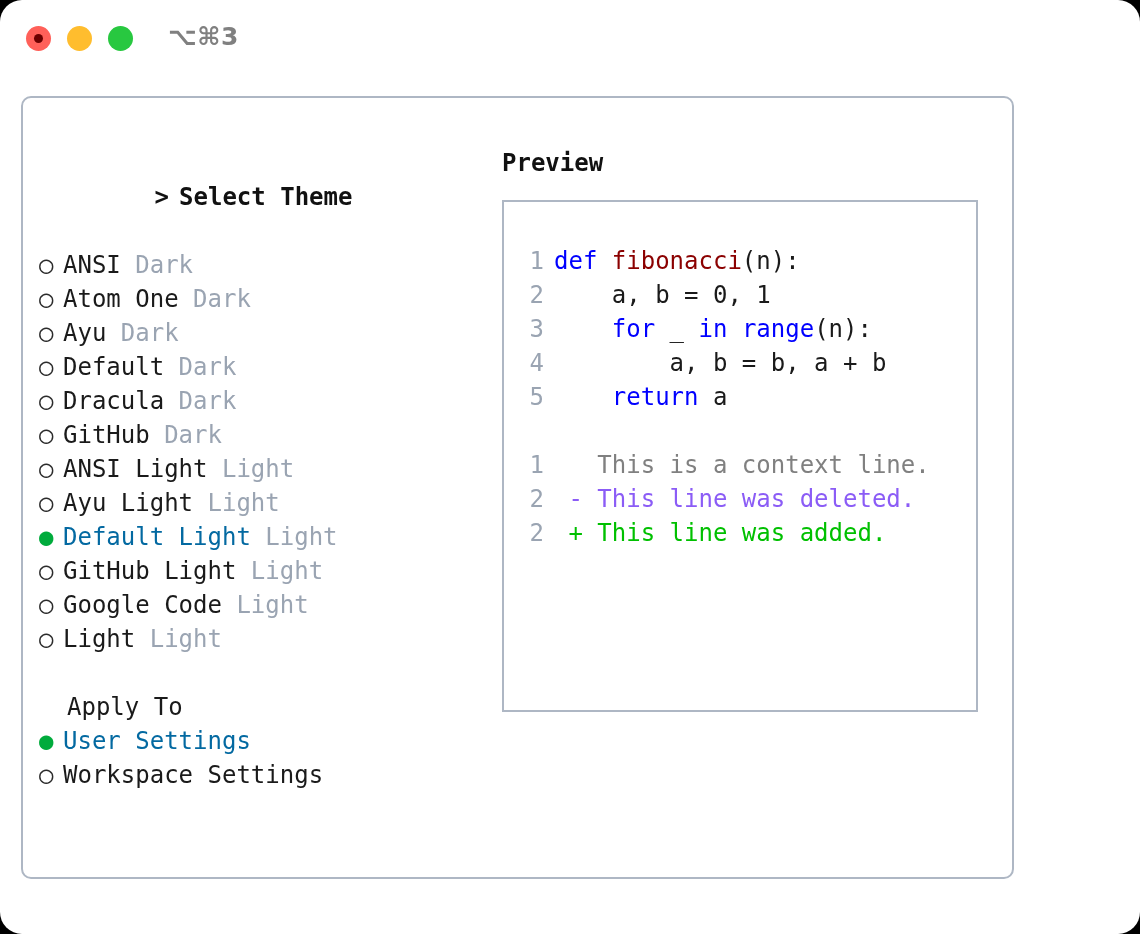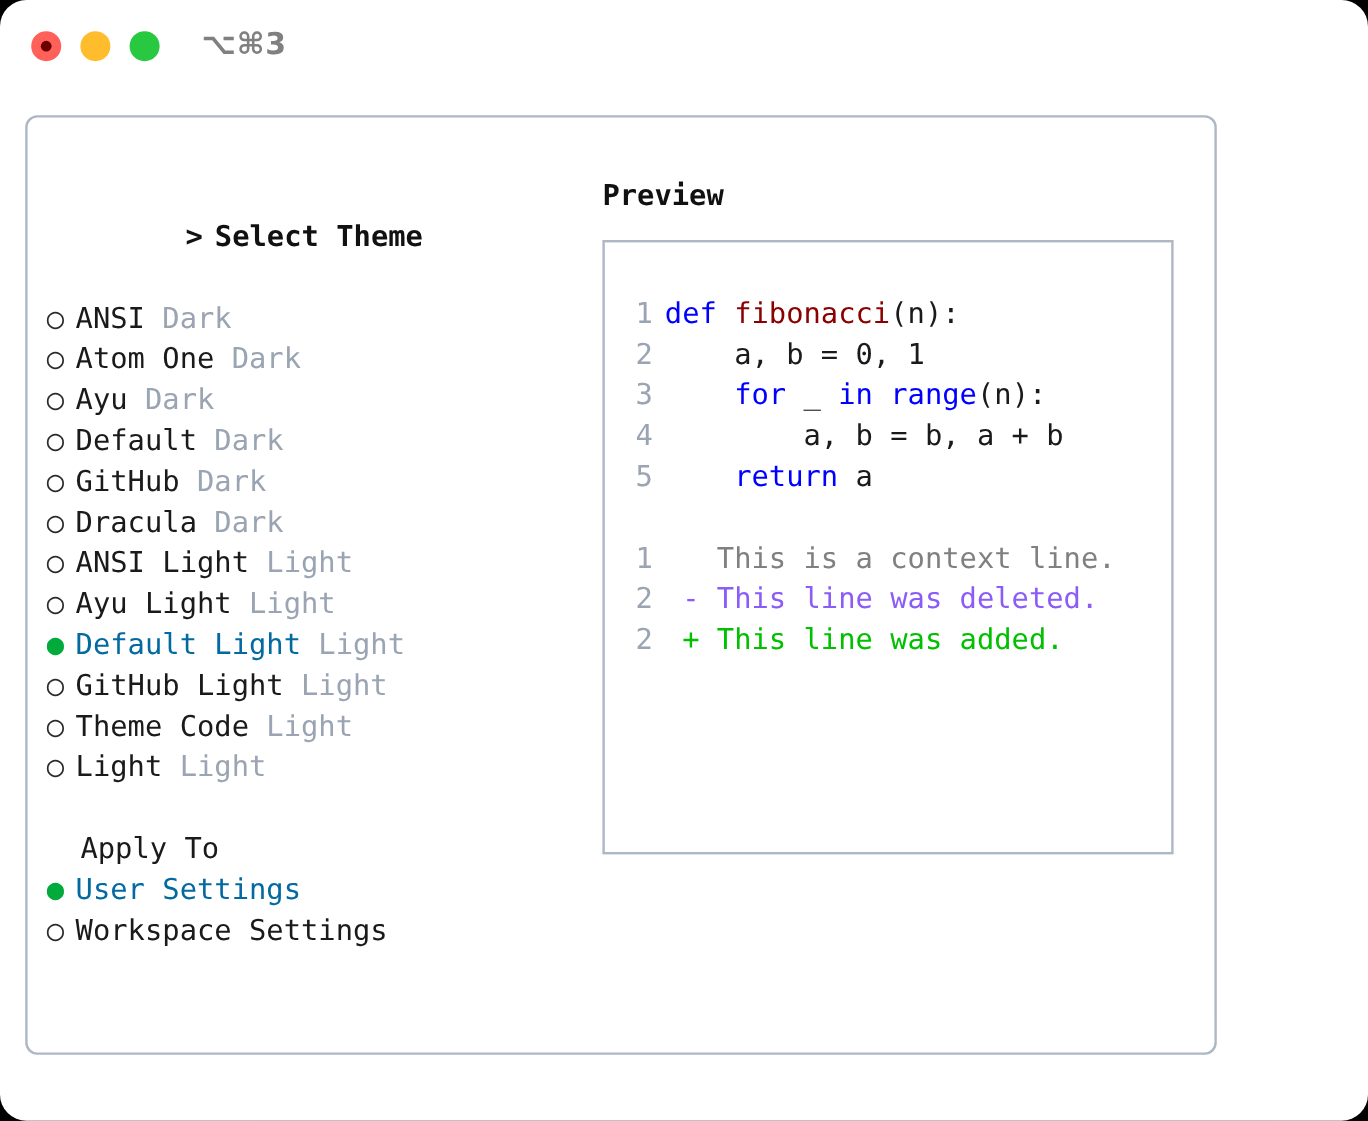--- a/index.html
+++ b/index.html
@@ -203,27 +203,27 @@
 
       <div class="list-header">
         <span class="caret">&gt;</span><span>Select Theme</span>
       </div>
 
       <div id="theme-items">
           <div class="theme-row"><span class="marker">○</span><span class="name">ANSI</span><span class="category"> Dark</span></div>
           <div class="theme-row"><span class="marker">○</span><span class="name">Atom One</span><span class="category"> Dark</span></div>
           <div class="theme-row"><span class="marker">○</span><span class="name">Ayu</span><span class="category"> Dark</span></div>
           <div class="theme-row"><span class="marker">○</span><span class="name">Default</span><span class="category"> Dark</span></div>
+          <div class="theme-row"><span class="marker">○</span><span class="name">Dracula</span><span class="category"> Dark</span></div>
           <div class="theme-row"><span class="marker">○</span><span class="name">GitHub</span><span class="category"> Dark</span></div>
-          <div class="theme-row"><span class="marker">○</span><span class="name">Dracula</span><span class="category"> Dark</span></div>
           <div class="theme-row"><span class="marker">○</span><span class="name">ANSI Light</span><span class="category"> Light</span></div>
           <div class="theme-row"><span class="marker">○</span><span class="name">Ayu Light</span><span class="category"> Light</span></div>
           <div class="theme-row selected"><span class="marker">●</span><span class="name">Default Light</span><span class="category"> Light</span></div>
           <div class="theme-row"><span class="marker">○</span><span class="name">GitHub Light</span><span class="category"> Light</span></div>
-          <div class="theme-row"><span class="marker">○</span><span class="name">Theme Code</span><span class="category"> Light</span></div>
+          <div class="theme-row"><span class="marker">○</span><span class="name">Google Code</span><span class="category"> Light</span></div>
           <div class="theme-row"><span class="marker">○</span><span class="name">Light</span><span class="category"> Light</span></div>
         </div>
 
       <div class="section-gap"></div>
 
       <div class="apply-header">Apply To</div>
 
       <div id="apply-items">
           <div class="theme-row selected"><span class="marker">●</span><span class="name">User Settings</span></div>
           <div class="theme-row"><span class="marker">○</span><span class="name">Workspace Settings</span></div>

